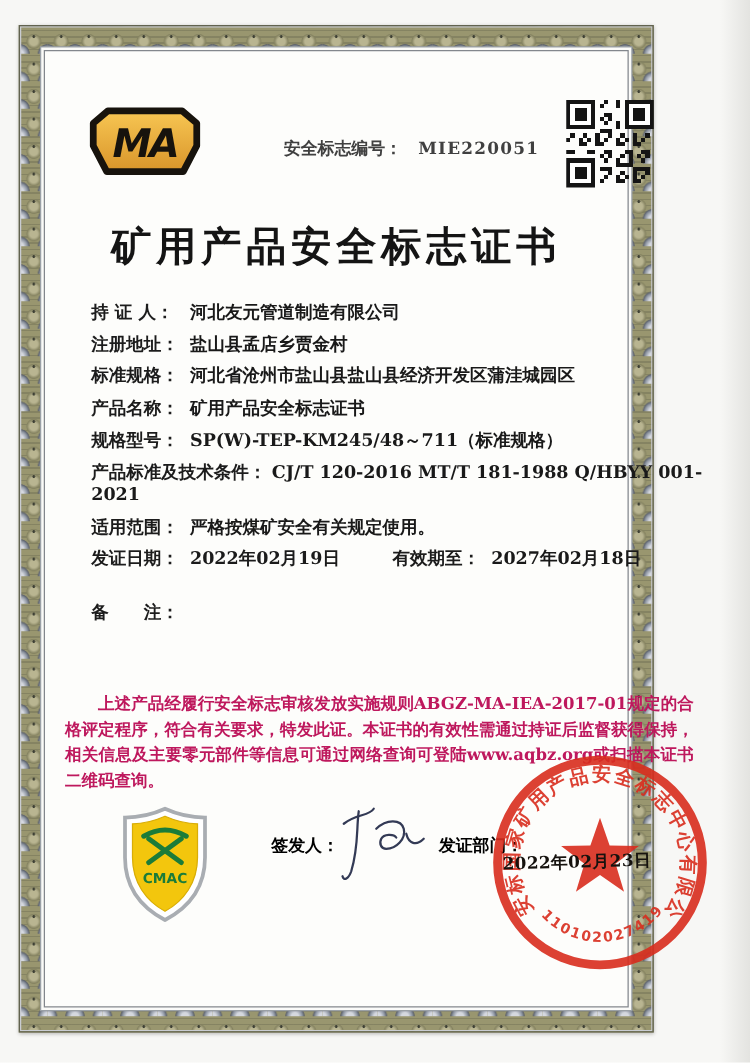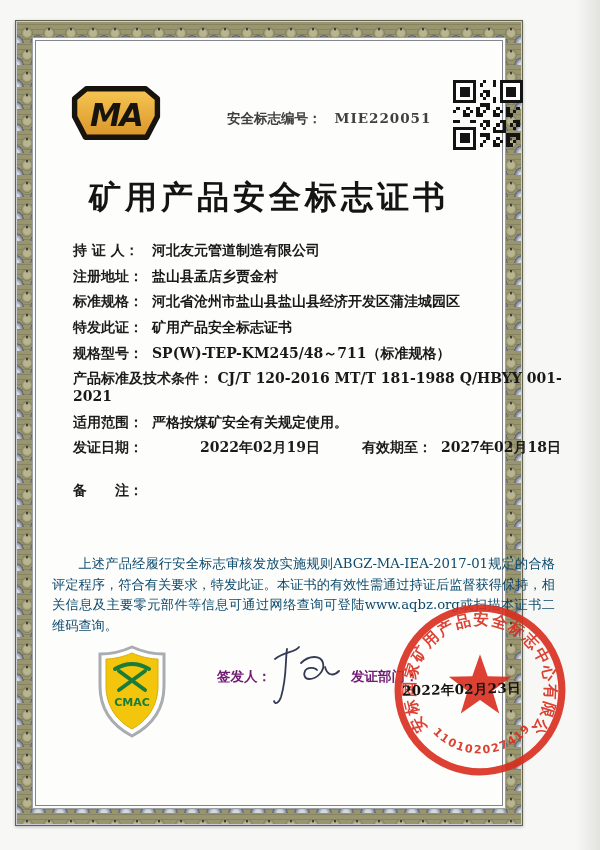--- a/index.html
+++ b/index.html
@@ -32,25 +32,25 @@
   .serial{left:212px;top:90px;font-size:13.5px;color:#404040;white-space:nowrap;}
   .serial .lbl{font-weight:700;}
   .serial .val{margin-left:13px;letter-spacing:1px;font-weight:600;font-family:"DejaVu Serif",serif;}
   .title{left:0;width:100%;top:156px;text-align:center;font-size:32px;font-weight:800;
          letter-spacing:4px;color:#141414;}
   .fields{left:58px;top:222px;width:498px;font-size:14px;color:#1b1b1b;}
   .frow{margin-bottom:8.2px;line-height:17.5px;}
   .f-label{display:inline-block;min-width:79px;font-weight:700;color:#1c1c1c;vertical-align:top;}
   .f-value{font-weight:600;color:#191919;}
   .dates{margin-top:7px;}
-  .date-val{display:inline-block;width:162px;font-weight:600;margin-left:48px;}
+  .date-val{display:inline-block;width:162px;font-weight:600;}
   .remark{margin-top:25px;}
   .statement{left:37px;top:534px;width:503px;font-size:13.2px;line-height:20.5px;
-             font-weight:400;color:#0c4a6e;text-indent:2em;text-align:justify;z-index:1;}
-  .foot-label{font-size:13.5px;font-weight:700;color:#701a75;white-space:nowrap;z-index:3;}
+             font-weight:700;color:#be185d;text-indent:2em;text-align:justify;z-index:1;}
+  .foot-label{font-size:13.5px;font-weight:700;color:#000000;white-space:nowrap;z-index:3;}
   .stamp{left:378px;top:583px;z-index:4;pointer-events:none;}
   .stamp-date{left:387px;top:661px;font-size:13.5px;font-weight:700;color:#15120e;
               letter-spacing:.3px;transform:rotate(-1.5deg);z-index:5;white-space:nowrap;}
   svg{display:block;}
 </style>
 </head>
 <body>
 
 <div class="cert">
   <div class="band"></div>
@@ -176,21 +176,21 @@
     <div class="frow">
       <span class="f-label">持 证 人：</span><span class="f-value">河北友元管道制造有限公司</span>
     </div>
     <div class="frow">
       <span class="f-label">注册地址：</span><span class="f-value">盐山县孟店乡贾金村</span>
     </div>
     <div class="frow">
       <span class="f-label">标准规格：</span><span class="f-value">河北省沧州市盐山县盐山县经济开发区蒲洼城园区</span>
     </div>
     <div class="frow">
-      <span class="f-label">特发此证：</span><span class="f-value">矿用产品安全标志证书</span>
+      <span class="f-label">产品名称：</span><span class="f-value">矿用产品安全标志证书</span>
     </div>
     <div class="frow">
       <span class="f-label">规格型号：</span><span class="f-value">SP(W)-TEP-KM245/48～711（标准规格）</span>
     </div>
     <div class="frow">
       <span class="f-label">产品标准及技术条件：</span> <span class="f-value">CJ/T 120-2016 MT/T 181-1988 Q/HBYY 001-2021</span>
     </div>
     <div class="frow">
       <span class="f-label">适用范围：</span><span class="f-value">严格按煤矿安全有关规定使用。</span>
     </div>

